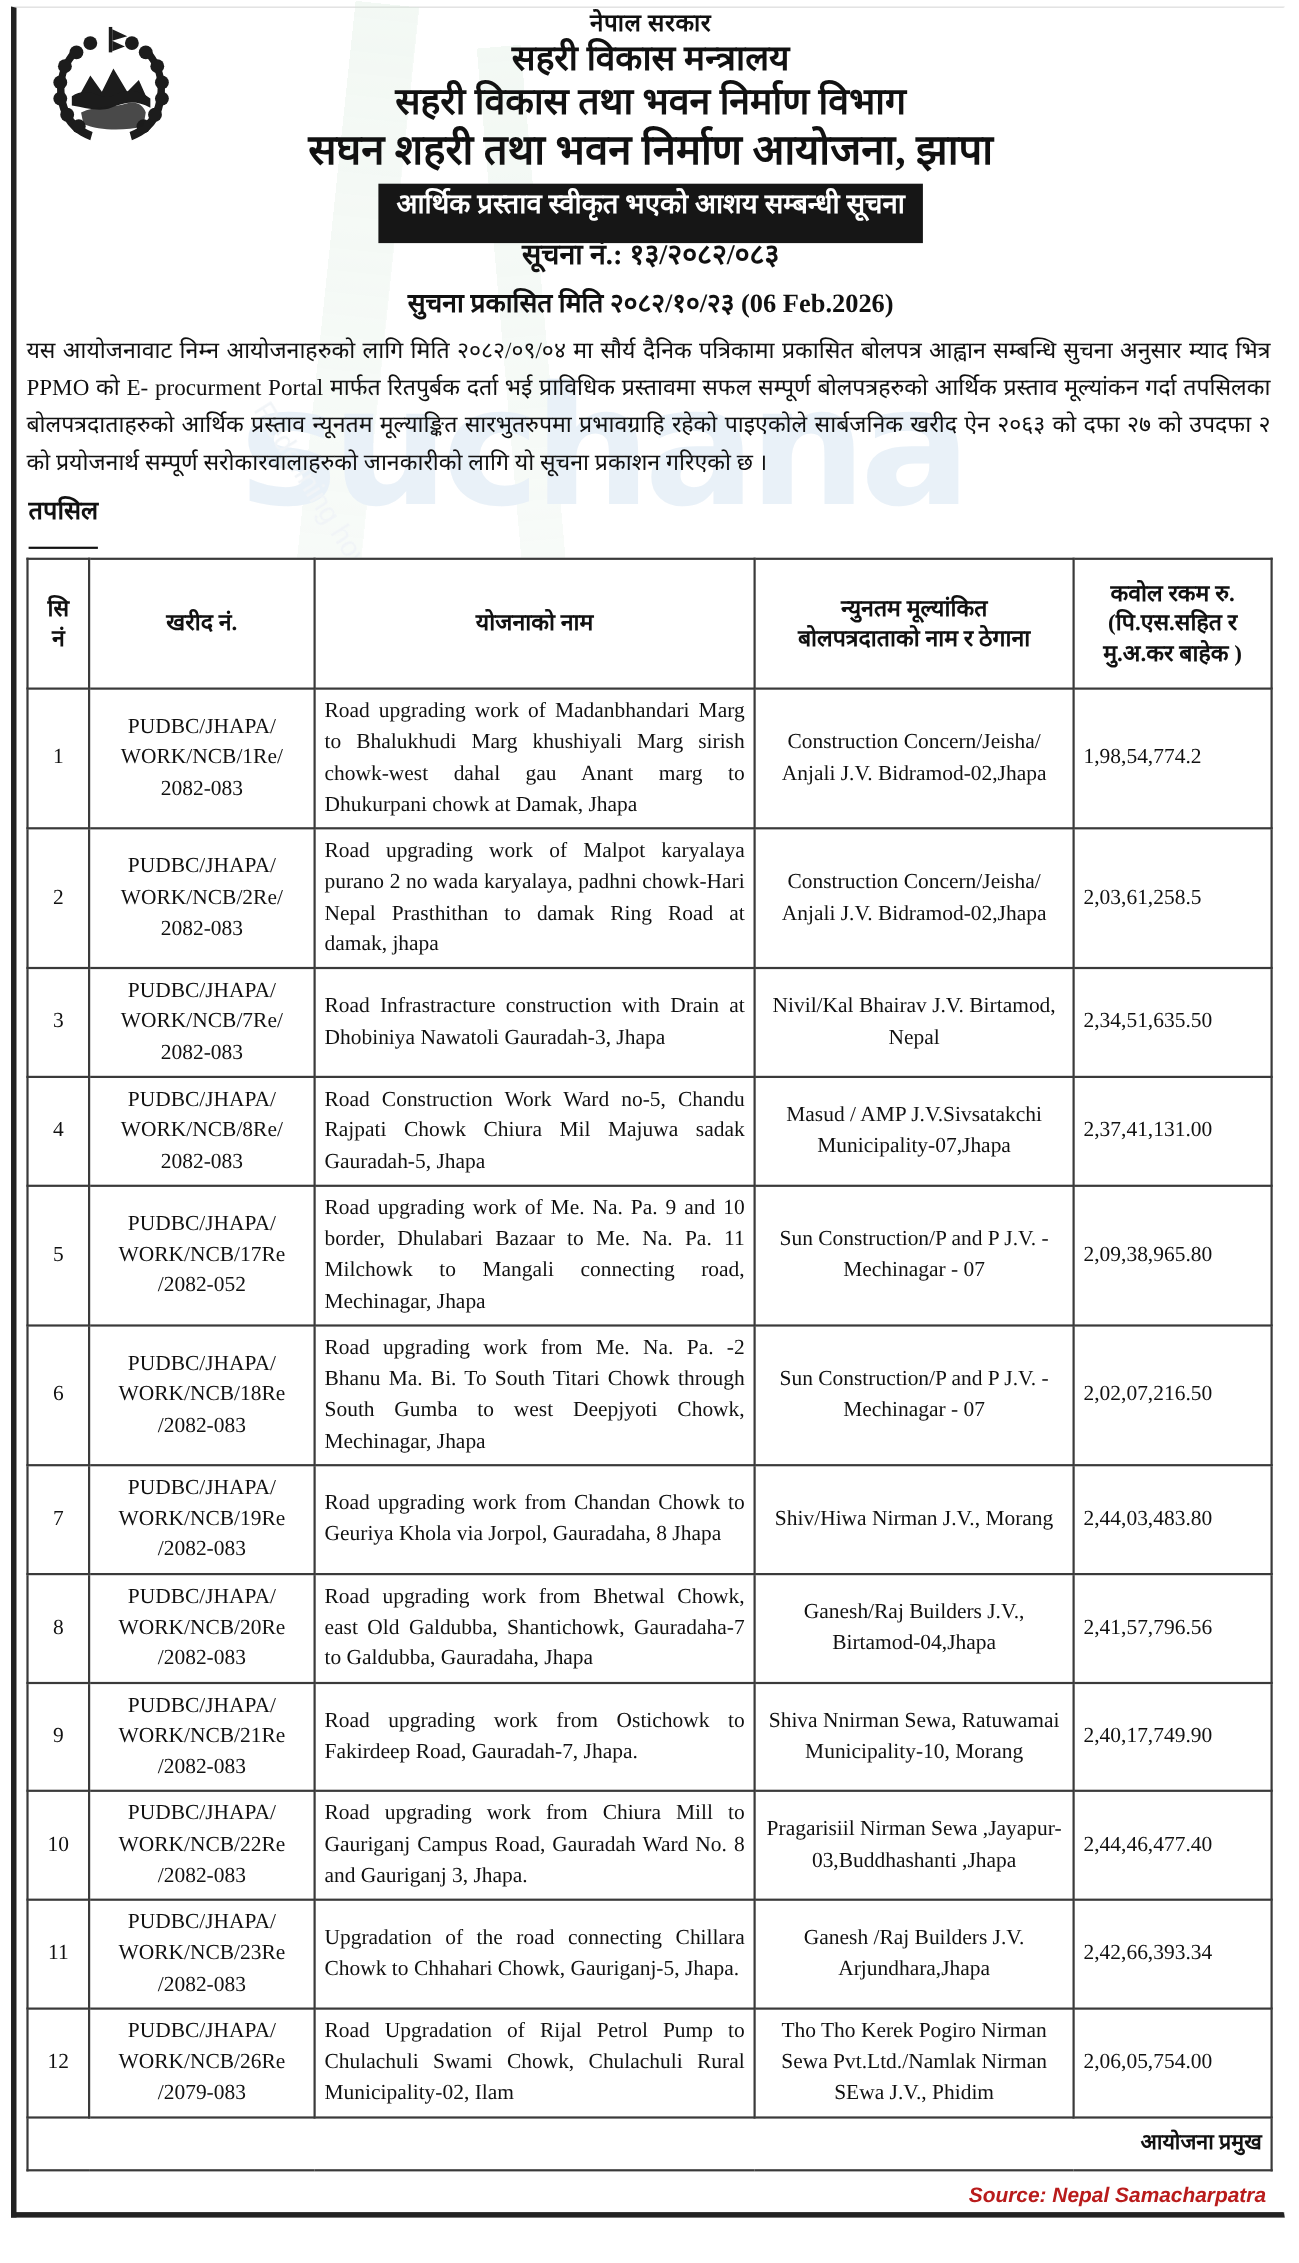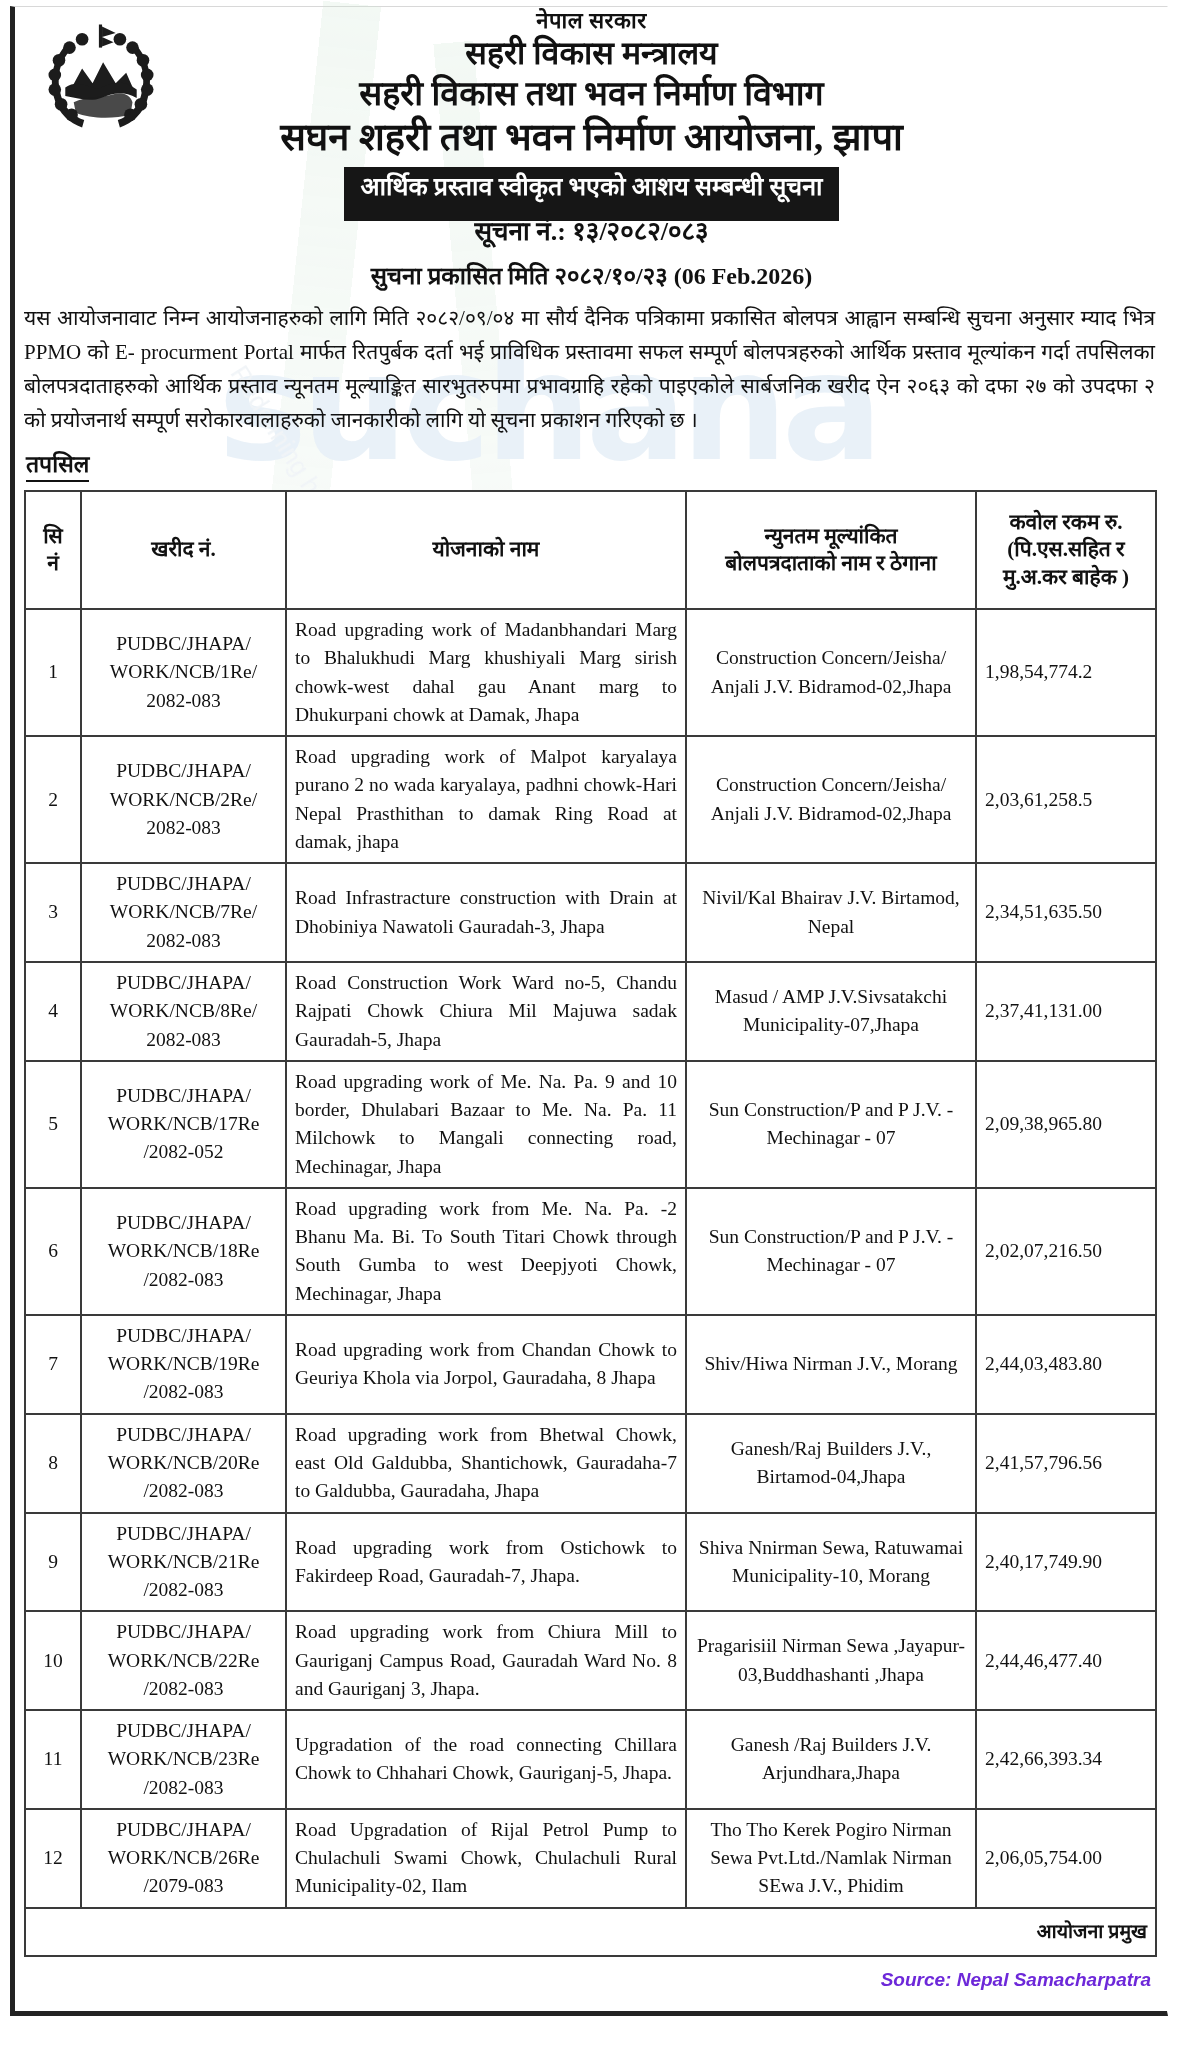--- a/index.html
+++ b/index.html
@@ -152,21 +152,21 @@
     text-align: justify;
     text-justify: inter-word;
     margin: 10px 4px 0 0;
   }
   .tapasil {
     font-size: 23px;
     font-weight: bold;
     margin: 10px 0 6px 2px;
     display: inline-block;
     border-bottom: 2px solid #111;
-    padding-bottom: 1px;
+    padding-bottom: 18px;
   }
 
   
   table.tbl {
     width: 1131px;
     border-collapse: collapse;
     table-layout: fixed;
     background: #ffffff;
     margin-top: 2px;
   }
@@ -207,21 +207,21 @@
     padding: 8px 16px 10px 8px;
     height: 34px;
   }
 
   .source {
     text-align: right;
     font-family: "Liberation Sans", sans-serif;
     font-style: italic;
     font-weight: bold;
     font-size: 19px;
-    color: #6d28d9;
+    color: #b91c1c;
     margin-top: 12px;
     padding-right: 8px;
   }
 </style>
 </head>
 <body>
 
 <div id="page">
 
   <div id="page-frame"></div>

